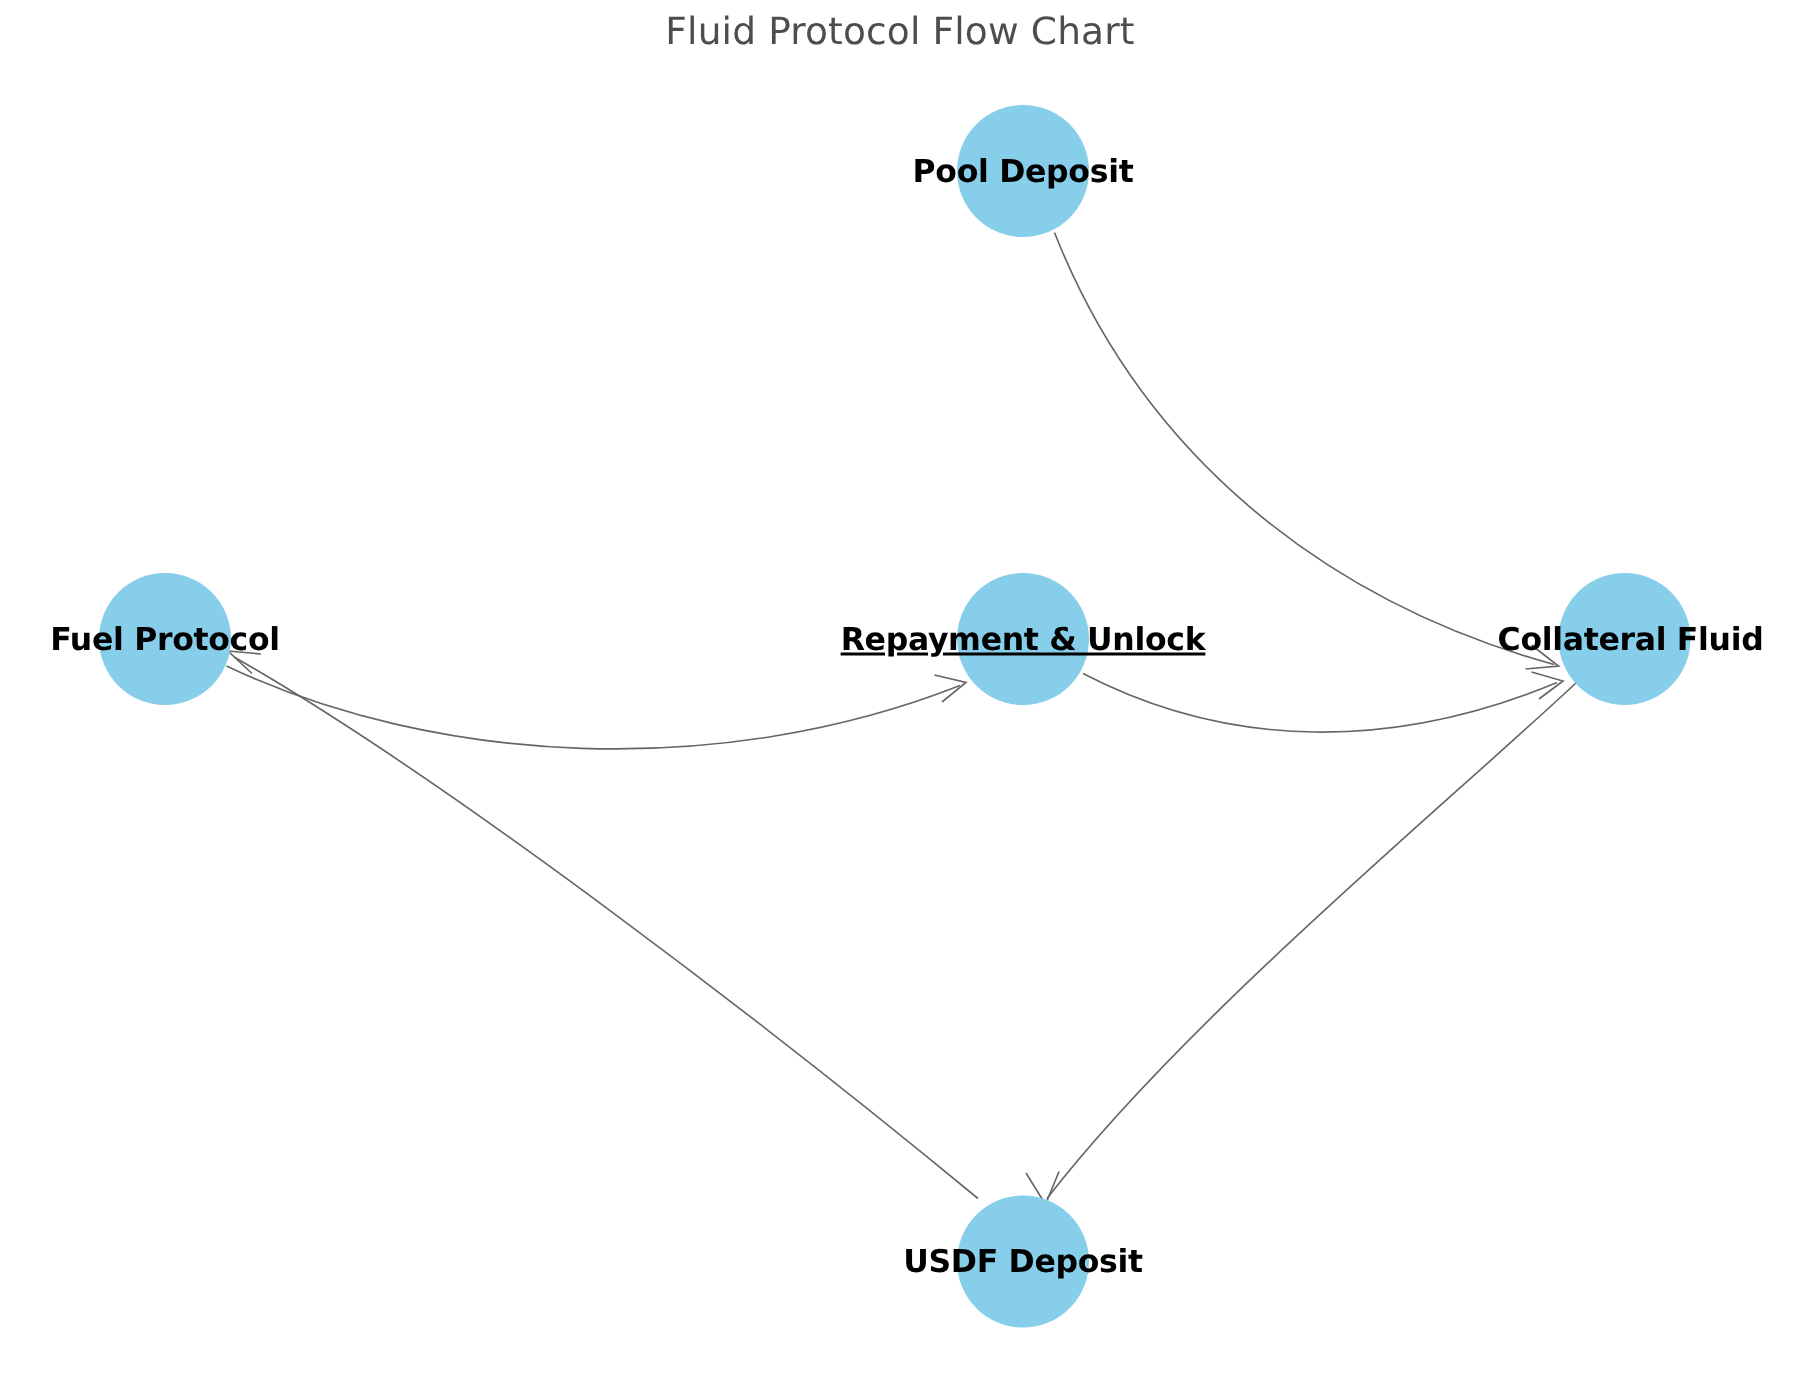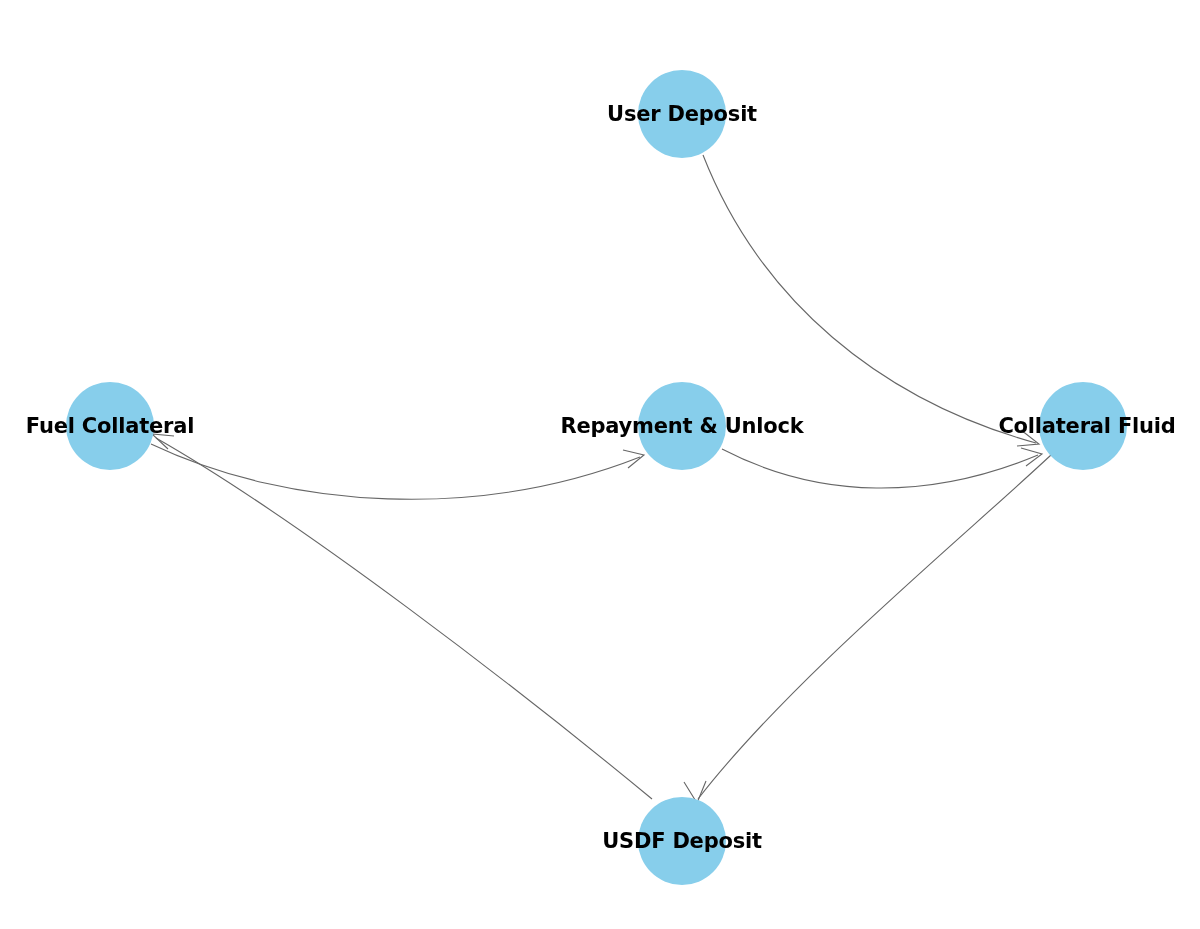--- a/index.html
+++ b/index.html
@@ -63,20 +63,21 @@
     transform: translate(-50%, -50%);
     pointer-events: none;
     letter-spacing: -0.2px;
   }
 </style>
 </head>
 <body>
 
 <div id="canvas">
 
+  <div id="chart-title">Fluid Protocol Flow Chart</div>
 
   <svg id="graph-svg" viewBox="0 0 1200 929">
     <g id="edges-layer">
         <g>
           <path class="graph-edge" d="M 703 155 C 760 300 880 400 1036 443" stroke="#666666"></path>
           <path class="edge-arrowhead" d="M 1021 430 L 1039 444 L 1017 446" stroke="#666666"></path>
         </g>
         <g>
           <path class="graph-edge" d="M 1051 455 C 960 540 790 680 698 799" stroke="#666666"></path>
           <path class="edge-arrowhead" d="M 684 782 L 697 803 L 706 781" stroke="#666666"></path>
@@ -97,20 +98,20 @@
     <g id="nodes-layer">
         <circle class="graph-node-circle" cx="682" cy="114" r="44" fill="#87ceeb"></circle>
         <circle class="graph-node-circle" cx="110" cy="426" r="44" fill="#87ceeb"></circle>
         <circle class="graph-node-circle" cx="682" cy="426" r="44" fill="#87ceeb"></circle>
         <circle class="graph-node-circle" cx="1083" cy="426" r="44" fill="#87ceeb"></circle>
         <circle class="graph-node-circle" cx="682" cy="841" r="44" fill="#87ceeb"></circle>
       </g>
   </svg>
 
   <div id="labels-layer">
-      <div class="node-label" style="left: 682px; top: 114px;">User Deposit</div>
-      <div class="node-label" style="left: 110px; top: 426px;">Fuel Collateral</div>
-      <div class="node-label" style="left: 682px; top: 426px;">Repayment &amp; Unlock</div>
+      <div class="node-label" style="left: 682px; top: 114px;">Pool Deposit</div>
+      <div class="node-label" style="left: 110px; top: 426px;">Fuel Protocol</div>
+      <div class="node-label" style="left: 682px; top: 426px; text-decoration: underline;">Repayment &amp; Unlock</div>
       <div class="node-label" style="left: 1087px; top: 426px;">Collateral Fluid</div>
       <div class="node-label" style="left: 682px; top: 841px;">USDF Deposit</div>
     </div>
 
 </div>
 
 </body></html>

